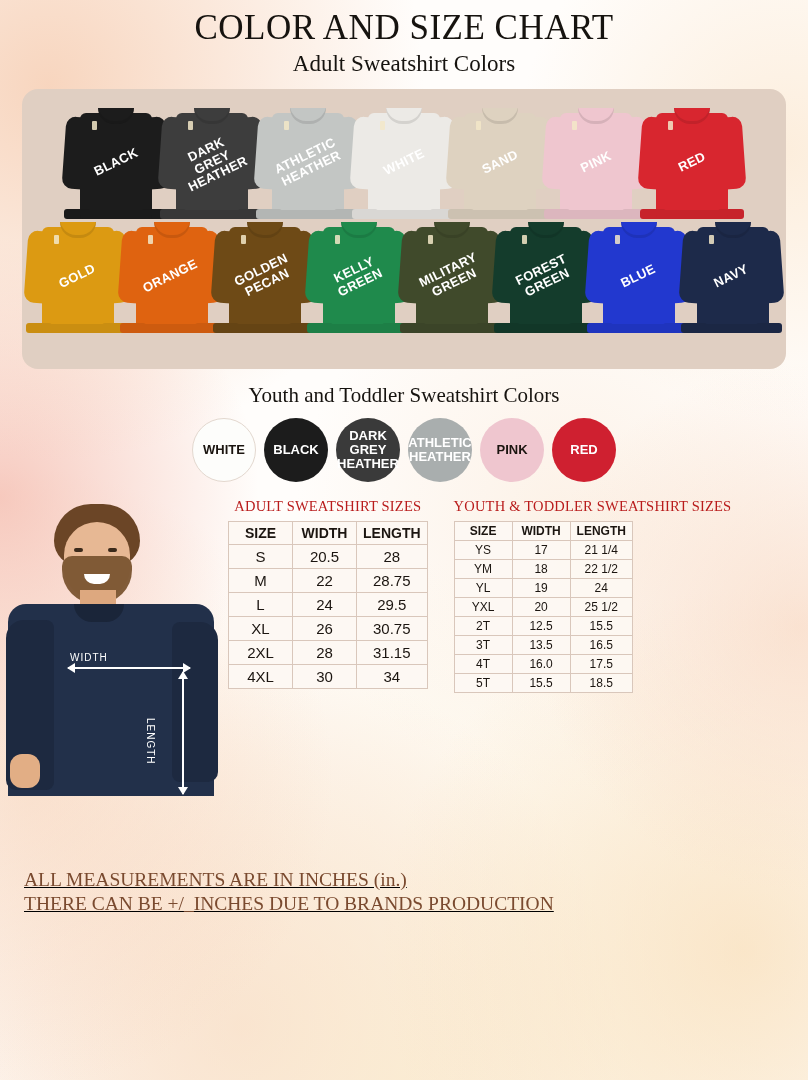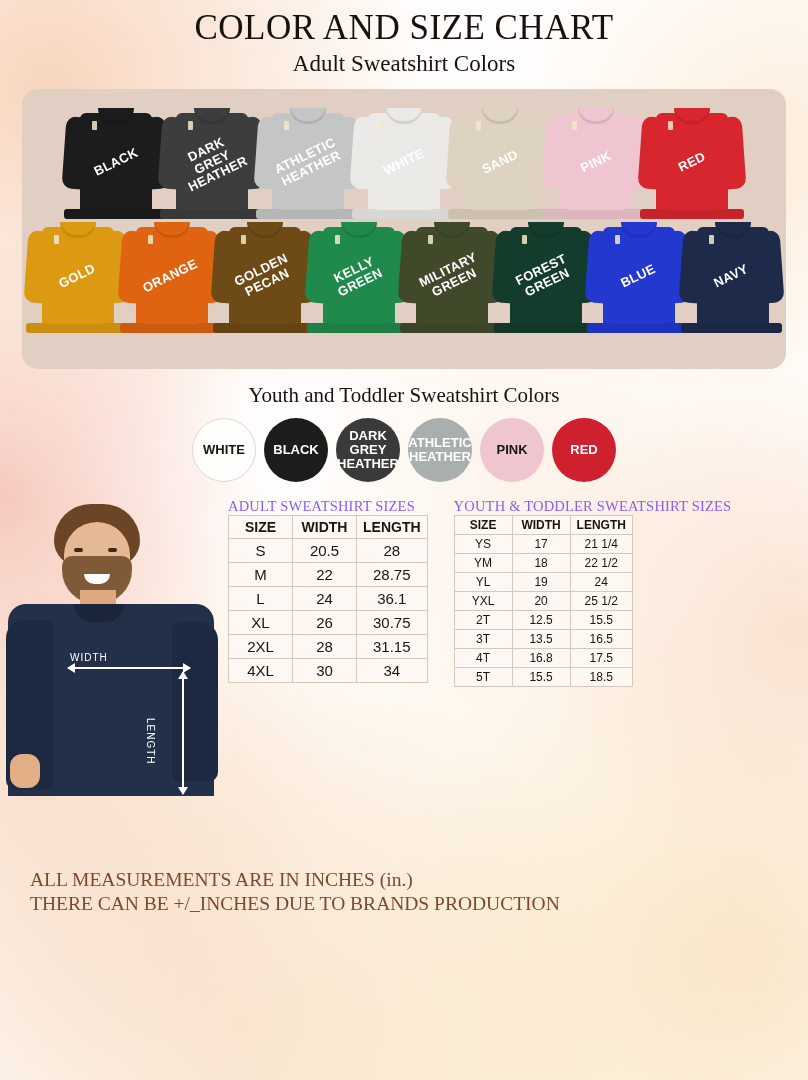--- a/index.html
+++ b/index.html
@@ -183,34 +183,34 @@
   .arrow-v:after { bottom:-1px; border-top:8px solid #fff; }
   .lbl-length {
     position:absolute; left:148px; top:214px;
     font-family:"Liberation Sans", sans-serif; font-size:10px; color:#fff; letter-spacing:1px;
     transform: rotate(90deg); transform-origin: left top;
   }
 
   .tables { position:absolute; left:228px; top:0; right:6px; display:flex; gap:26px; }
   .tbl-wrap { }
   .tbl-title {
-    font-size:14.5px; color:#8b5cf6; letter-spacing:.2px; 
+    text-align:center; font-size:14.5px; color:#b91c1c; letter-spacing:.2px; margin-bottom:6px;
     font-family:"Liberation Serif", serif;
   }
   table { border-collapse: collapse; background: rgba(253,248,243,0.96); }
   th, td {
     border:1px solid #d9c7bb; text-align:center;
     font-family:"Liberation Sans", sans-serif; color:#1b1510;
   }
   .adult-tbl th, .adult-tbl td { font-size:15px; padding:3px 6px; min-width:64px; }
   .adult-tbl th { font-size:14px; }
   .youth-tbl th, .youth-tbl td { font-size:12px; padding:2px 6px; min-width:58px; }
 
   
-  .notes { position:absolute; left:14px; right:0; top: 868px; padding: 0 16px; }
+  .notes { position:absolute; left:8px; right:0; top: 868px; padding: 0 16px; text-decoration: underline; }
   .note-1, .note-2 {
     font-size: 19.5px; color:#7a4a2f; line-height:1.25;
   }
   .note-3 {
     font-size: 17.5px; color:#1b1510; margin-top:6px; line-height:1.3;
   }
   .note-3 .ind { display:block; padding-left:14px; }
   .policy { margin-top: 22px; font-size:16.5px; color:#1b1510; line-height:1.35; }
   .policy b { color:#c0392b; font-size:18px; letter-spacing:.3px; }
   .policy .ind2 { display:block; padding-left:84px; }
@@ -454,21 +454,21 @@
                 <td>28</td>
               </tr>
               <tr>
                 <td>M</td>
                 <td>22</td>
                 <td>28.75</td>
               </tr>
               <tr>
                 <td>L</td>
                 <td>24</td>
-                <td>36.1</td>
+                <td>29.5</td>
               </tr>
               <tr>
                 <td>XL</td>
                 <td>26</td>
                 <td>30.75</td>
               </tr>
               <tr>
                 <td>2XL</td>
                 <td>28</td>
                 <td>31.15</td>
@@ -518,21 +518,21 @@
                 <td>12.5</td>
                 <td>15.5</td>
               </tr>
               <tr>
                 <td>3T</td>
                 <td>13.5</td>
                 <td>16.5</td>
               </tr>
               <tr>
                 <td>4T</td>
-                <td>16.8</td>
+                <td>16.0</td>
                 <td>17.5</td>
               </tr>
               <tr>
                 <td>5T</td>
                 <td>15.5</td>
                 <td>18.5</td>
               </tr>
             </tbody>
         </table>
       </div>

